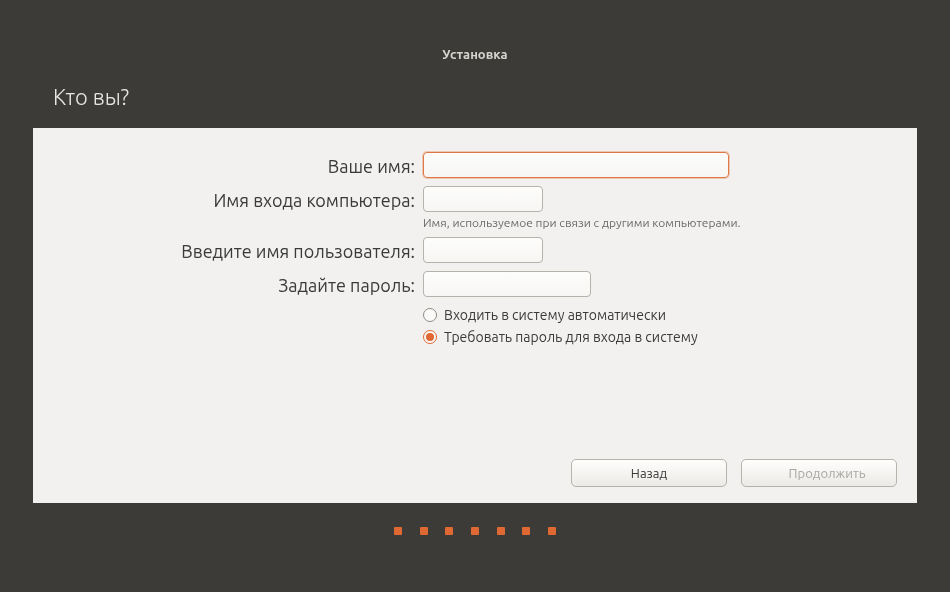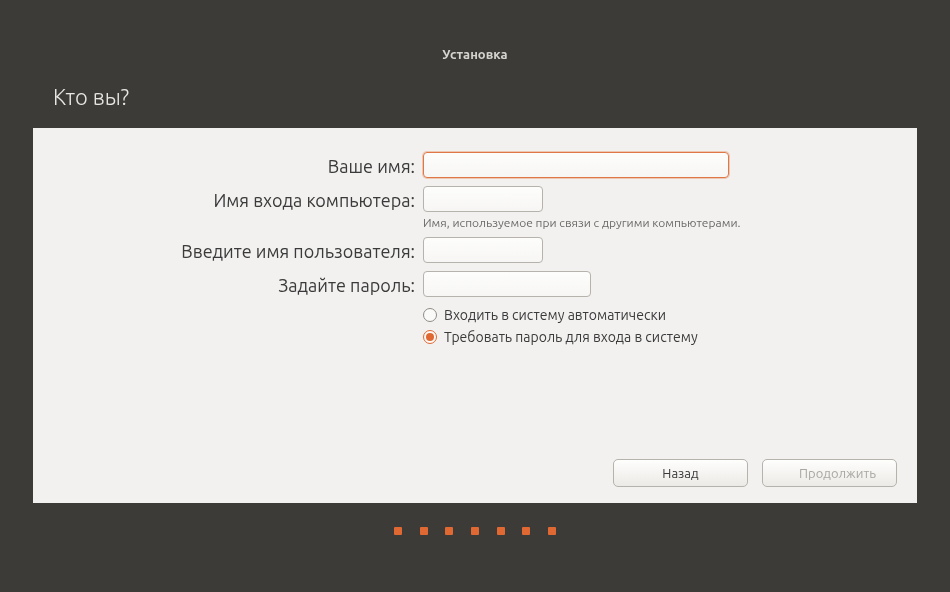--- a/index.html
+++ b/index.html
@@ -81,21 +81,21 @@
     width: 8px; height: 8px; border-radius: 50%;
     background: #e06832;
   }
 
   .buttons {
     position: absolute;
     right: 20px; bottom: 16px;
     display: flex; gap: 14px;
   }
   .btn {
-    width: 135px; height: 28px;
+    width: 156px; height: 28px;
     border: 1px solid #b6b3ac;
     border-radius: 5px;
     background: linear-gradient(#fefefd,#eceae6);
     font-size: 13px;
     color: #3a3a3a;
     text-align: center;
     line-height: 26px;
     cursor: pointer;
   }
   .btn.disabled { color: #a9a7a1; cursor: default; padding-left: 16px; }

